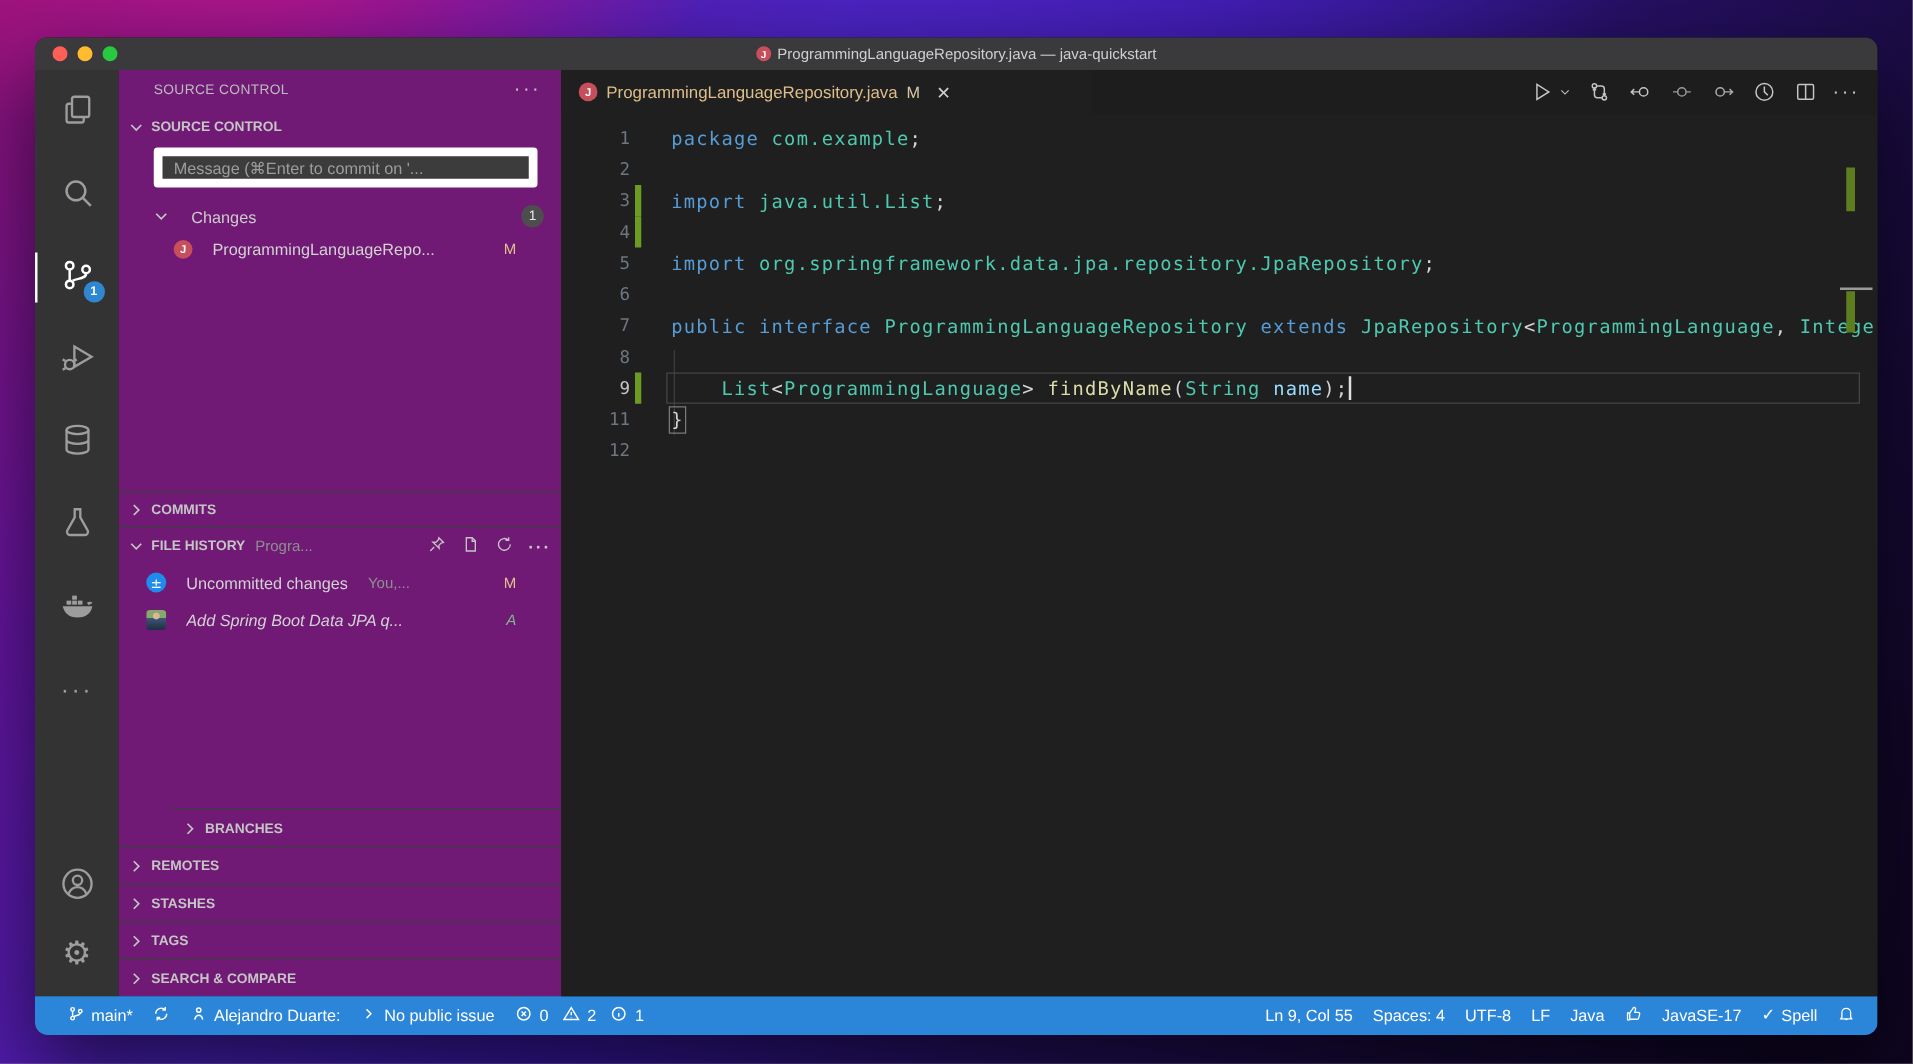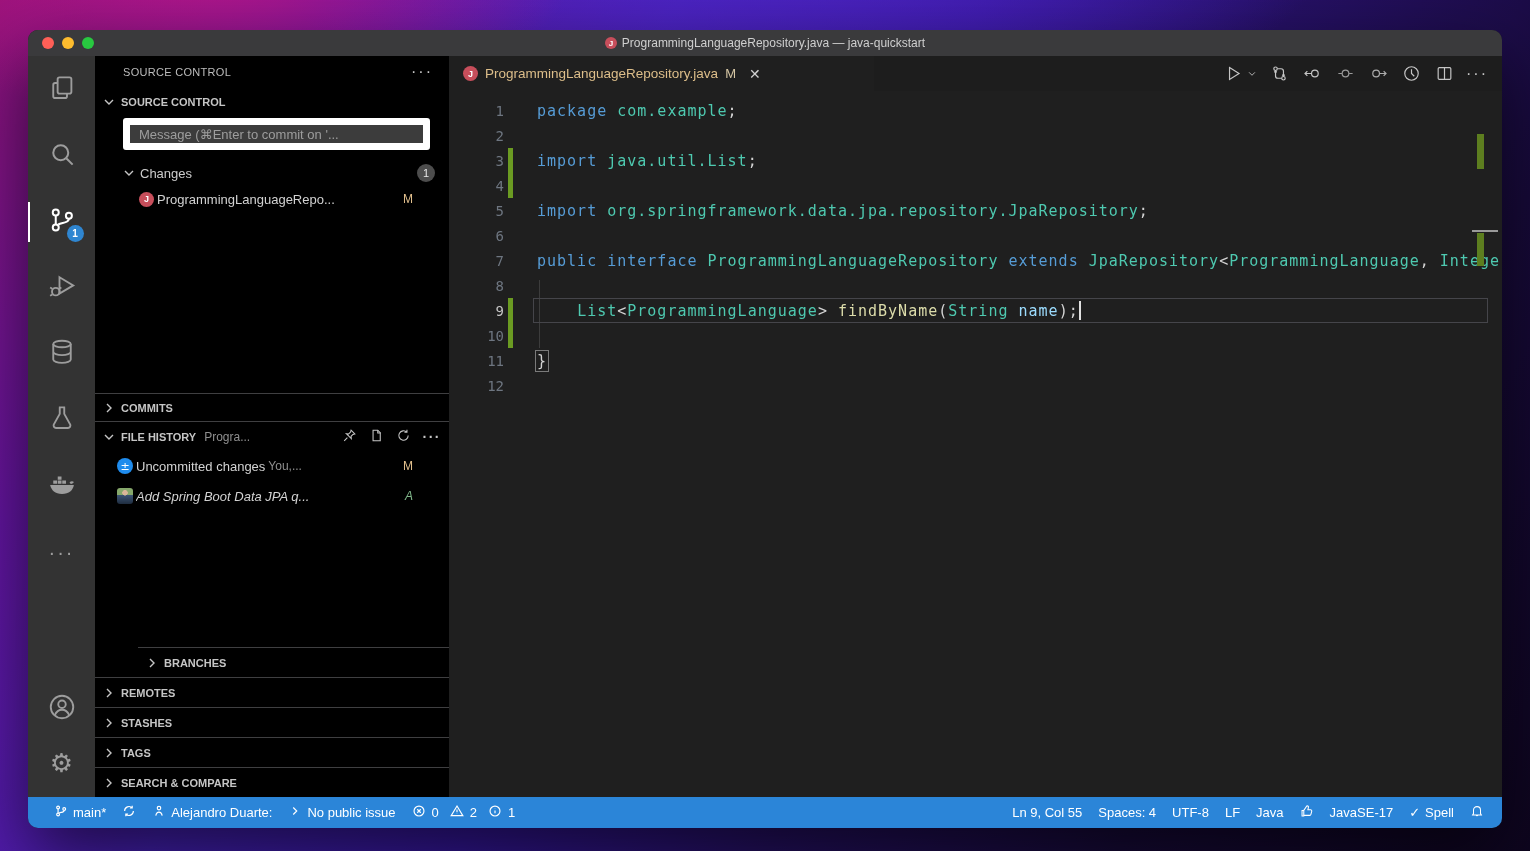--- a/index.html
+++ b/index.html
@@ -29,31 +29,31 @@
   
   .activitybar{ width:67px; background:#333333; display:flex; flex-direction:column; align-items:center; padding-top:10px;}
   .ab-item{ width:48px; height:48px; margin-bottom:18px; display:flex; align-items:center; justify-content:center; color:#9d9d9d; position:relative; cursor:pointer;}
   .ab-item svg{ width:30px; height:30px;}
   .ab-item.active{ color:#ffffff;}
   .ab-item.active::before{ content:""; position:absolute; left:-10px; top:4px; bottom:4px; width:2px; background:#fff;}
   .ab-badge{ position:absolute; right:2px; bottom:4px; min-width:17px; height:17px; border-radius:9px; background:#2f86d1; color:#fff; font-size:10px; display:flex; align-items:center; justify-content:center; font-weight:bold;}
   .ab-spacer{ flex:1;}
   .ab-gear{ font-size:26px; line-height:1; font-family:"DejaVu Sans", sans-serif;}
   
-  .sidebar{ width:354px; background:#000000; display:flex; flex-direction:column; color:#cccccc; overflow:hidden;}
+  .sidebar{ width:354px; background:#701a75; display:flex; flex-direction:column; color:#cccccc; overflow:hidden;}
   .sb-title-row{ height:32px; display:flex; align-items:center; padding:0 16px 0 28px; flex:0 0 auto;}
   .sb-title{ font-size:11px; color:#bcbcbc; letter-spacing:.3px;}
   .sb-menu{ margin-left:auto; color:#c5c5c5; font-size:16px; letter-spacing:2px; cursor:pointer;}
   .sec-header{ height:28px; display:flex; align-items:center; gap:4px; padding:0 8px 0 6px; font-size:11px; font-weight:bold; color:#c5c5c5; cursor:pointer; flex:0 0 auto;}
   .sec-header.bordered{ border-top:1px solid #3f3f41;}
   .chev{ width:16px; height:16px; color:#c5c5c5; flex:0 0 auto;}
   .chev svg{ width:16px; height:16px;}
   .commit-input{ margin:2px 19px 10px 28px; height:32px; background:#3c3c3c; border:7px solid #ffffff; border-radius:3px; color:#d4d4d4; font-size:13px; padding:0 9px; outline:none; flex:0 0 auto; font-family:"Liberation Sans",sans-serif;}
   .commit-input::placeholder{ color:#9d9d9d;}
-  .tree-row{ height:26px; display:flex; align-items:center; gap:3px; font-size:13px; padding:0 14px 0 10px; cursor:pointer; flex:0 0 auto;}
+  .tree-row{ height:26px; display:flex; align-items:center; gap:16px; font-size:13px; padding:0 14px 0 10px; cursor:pointer; flex:0 0 auto;}
   .tree-row .grow{ flex:1;}
   .count-badge{ min-width:18px; height:18px; border-radius:9px; background:#4d4d4d; color:#e8e8e8; font-size:11px; display:flex; align-items:center; justify-content:center; padding:0 5px;}
   .java-dot{ width:15px; height:15px; border-radius:50%; background:#c74e5b; color:#fff; font-size:9px; font-weight:bold; display:flex; align-items:center; justify-content:center; flex:0 0 auto;}
   .file-label{ color:#d2d2d2; white-space:nowrap; overflow:hidden;}
   .badge-m{ color:#e2c08d; font-size:12px; margin-right:22px;}
   .badge-a{ color:#81b88b; font-size:12px; margin-right:22px;}
   .fh-desc{ font-weight:normal; color:#8f8f8f; font-size:12px; margin-left:4px;}
   .fh-icons{ margin-left:auto; display:flex; align-items:center; gap:12px; color:#c5c5c5;}
   .fh-icons svg{ width:15px; height:15px;}
   .hist-icon{ width:16px; height:16px; border-radius:50%; background:#1f8ced; color:#fff; font-size:11px; display:flex; align-items:center; justify-content:center; flex:0 0 auto; font-family:"DejaVu Sans",sans-serif;}
@@ -395,25 +395,20 @@
             <span class="gitbar"></span>
             <span class="lc"></span>
         </div>
         <div class="code-line cur-ln">
           <span class="cur-box"></span>
           <span class="ln">9</span>
             <span class="gitbar mod"></span>
           <span class="lc"><span class="tk-pl">    </span><span class="tk-ty">List</span><span class="tk-pl">&lt;</span><span class="tk-ty">ProgrammingLanguage</span><span class="tk-pl">&gt; </span><span class="tk-fn">findByName</span><span class="tk-pl">(</span><span class="tk-ty">String </span><span class="tk-pa">name</span><span class="tk-pl">);</span><span class="cursor"></span></span>
         </div>
         <div class="code-line">
-          <span class="ln">10</span>
-            <span class="gitbar mod"></span>
-            <span class="lc"></span>
-        </div>
-        <div class="code-line">
           <span class="ln">11</span>
             <span class="gitbar"></span>
           <span class="lc"><span class="tk-pl bracket-match">}</span></span>
         </div>
         <div class="code-line">
           <span class="ln">12</span>
             <span class="gitbar"></span>
             <span class="lc"></span>
         </div>
 

